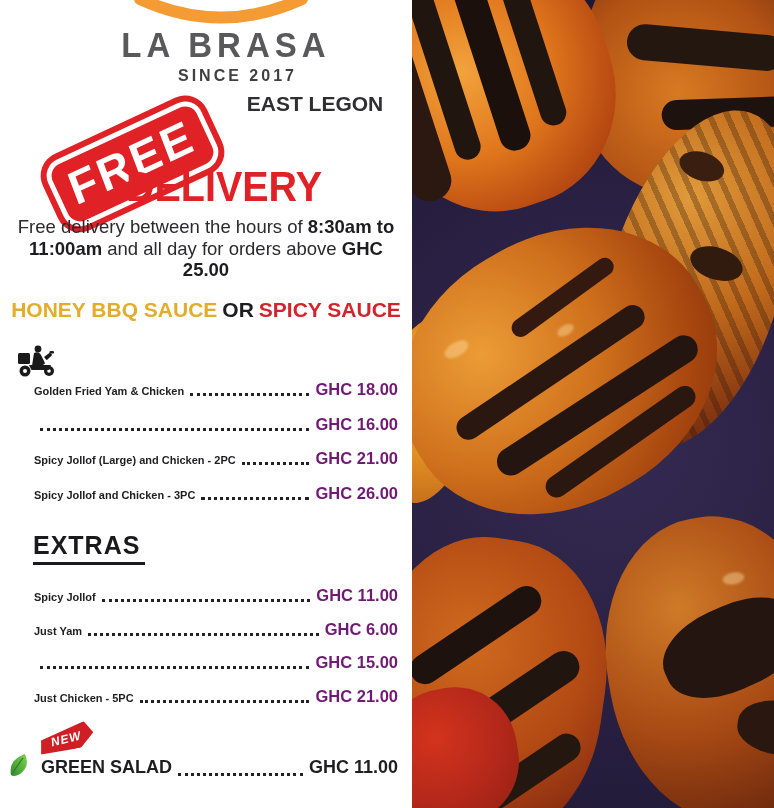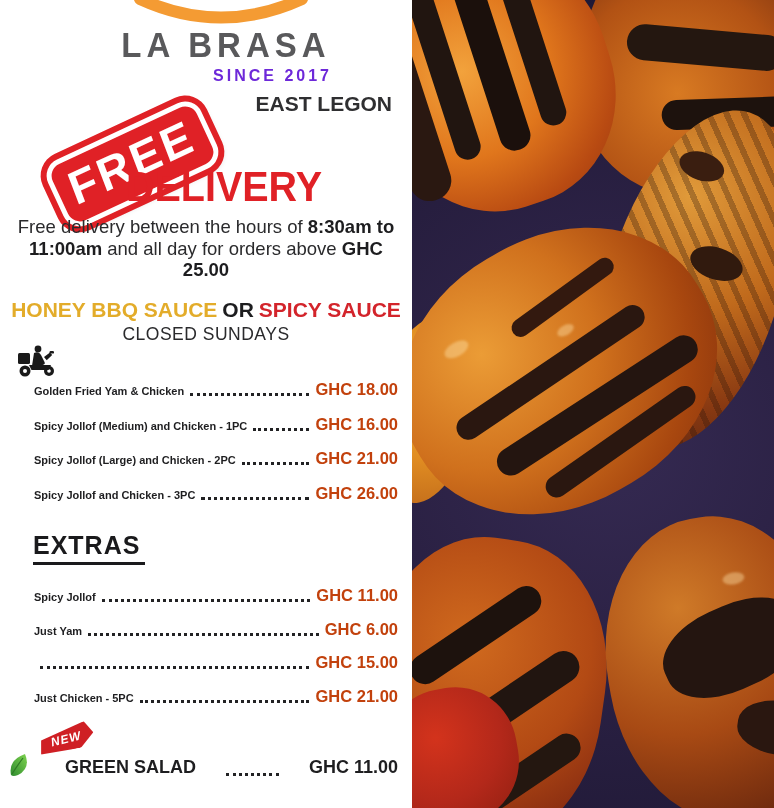--- a/index.html
+++ b/index.html
@@ -18,26 +18,26 @@
 
   .logo-arc { position: absolute; left: 134px; top: -4px; }
 
   .brand-name {
     position: absolute; left: 108px; top: 26px; width: 236px;
     text-align: center; font-size: 33px; font-weight: 700;
     letter-spacing: 5px; color: #59595b; transform: scaleY(1.06);
   }
   .brand-since {
     position: absolute; left: 178px; top: 67px; width: 154px;
-    text-align: right; font-size: 16px; font-weight: 700;
-    letter-spacing: 3px; color: #6d28d9;
+    text-align: left; font-size: 16px; font-weight: 700;
+    letter-spacing: 3px; color: #404040;
   }
   .brand-location {
     position: absolute; left: 238px; top: 92px; width: 154px;
-    text-align: right; font-size: 21px; font-weight: 700; color: #2f2f31;
+    text-align: center; font-size: 21px; font-weight: 700; color: #2f2f31;
   }
 
   .free-stamp {
     position: absolute; left: 48px; top: 128px;
     transform: rotate(-25deg);
     background: #e02126;
     border: 5px solid #ffffff;
     box-shadow: 0 0 0 6px #e02126, 2px 3px 6px rgba(0,0,0,.25);
     border-radius: 18px;
     padding: 2px 12px 6px 12px;
@@ -73,21 +73,21 @@
   .closed-line {
     position: absolute; left: 13px; top: 324px; width: 386px;
     text-align: center; font-size: 17.5px; color: #2a2a2c; letter-spacing: .5px;
   }
 
   .scooter { position: absolute; left: 16px; top: 344px; }
 
   .menu-list { position: absolute; left: 34px; top: 380px; width: 364px; }
   .menu-row { display: flex; align-items: baseline; height: 20px; margin-bottom: 14.6px; }
   .menu-row .item-name { font-size: 11px; font-weight: 700; white-space: nowrap; color: #1e1e20; }
-  .menu-row .item-price { font-size: 16.5px; font-weight: 700; white-space: nowrap; color: #c2410c; }
+  .menu-row .item-price { font-size: 16.5px; font-weight: 700; white-space: nowrap; color: #701a75; }
   .dots {
     flex: 1; align-self: flex-end;
     border-bottom: 3px dotted #222224;
     margin: 0 6px 4px 6px; min-width: 20px;
   }
 
   .extras-heading {
     position: absolute; left: 33px; top: 531px;
     font-size: 25px; font-weight: 700; letter-spacing: 1px; color: #1a1a1c;
     border-bottom: 3px solid #1a1a1c; padding: 0 5px 2px 0;
@@ -99,21 +99,21 @@
     position: absolute; left: 38px; top: 726px; width: 56px; height: 25px;
     background: #cf1f24; transform: rotate(-14deg);
     clip-path: polygon(6% 34%, 88% 0%, 100% 52%, 72% 100%, 0% 88%);
     display: flex; align-items: center; justify-content: center;
   }
   .new-badge span {
     color: #fff; font-size: 12px; font-weight: 700; font-style: italic; letter-spacing: 1px;
   }
   .salad-row {
     position: absolute; left: 8px; top: 752px; width: 390px;
-    display: flex; align-items: center; gap: 24px;
+    display: flex; align-items: center;
   }
   .salad-row .leaf { margin-right: 7px; flex: 0 0 auto; }
   .salad-row .item-name { font-size: 18px; font-weight: 700; white-space: nowrap; color: #1e1e20; }
   .salad-row .item-price { font-size: 18px; font-weight: 700; white-space: nowrap; color: #1e1e20; }
   .salad-row .dots { margin-bottom: 6px; }
 
   
   .photo-panel {
     position: absolute; left: 412px; top: 0; width: 362px; height: 808px;
     background: radial-gradient(circle at 55% 55%, #352a52 0%, #2b2144 45%, #1d1733 100%);
@@ -200,21 +200,20 @@
 
     <div class="promo-desc">
       <span>Free delivery between the hours of </span><b>8:30am to 11:00am</b><span> and all day for orders above </span><b>GHC 25.00</b>
     </div>
 
 
     <div class="sauce-line">
       <span class="sauce-bbq">HONEY BBQ SAUCE</span><span class="sauce-or">OR</span><span class="sauce-spicy">SPICY SAUCE</span>
     </div>
 
-    <div class="closed-line">CLOSED SUNDAYS</div>
 
     <div class="scooter">
       <svg width="42" height="34" viewBox="0 0 42 34" fill="#1a1a1a">
         <circle cx="9" cy="27" r="5.5"></circle>
         <circle cx="9" cy="27" r="2" fill="#ffffff"></circle>
         <circle cx="33" cy="27" r="5"></circle>
         <circle cx="33" cy="27" r="1.8" fill="#ffffff"></circle>
         <rect x="2" y="9" width="12" height="11" rx="1.5"></rect>
         <circle cx="22" cy="5" r="3.4"></circle>
         <path d="M18 9 q5 -2 7 2 l3.5 7 q1 2 -1.2 2.8 l-8 2.4 q-3 .6 -3.2 -2 z"></path>
@@ -224,21 +223,20 @@
       </svg>
     </div>
 
     <div class="menu-list">
       <div class="menu-row">
         <span class="item-name">Golden Fried Yam &amp; Chicken</span>
         <span class="dots"></span>
         <span class="item-price">GHC 18.00</span>
       </div>
       <div class="menu-row">
-        <span class="item-name">Spicy Jollof (Medium) and Chicken - 1PC</span>
         <span class="dots"></span>
         <span class="item-price">GHC 16.00</span>
       </div>
       <div class="menu-row">
         <span class="item-name">Spicy Jollof (Large) and Chicken - 2PC</span>
         <span class="dots"></span>
         <span class="item-price">GHC 21.00</span>
       </div>
       <div class="menu-row">
         <span class="item-name">Spicy Jollof and Chicken - 3PC</span>

